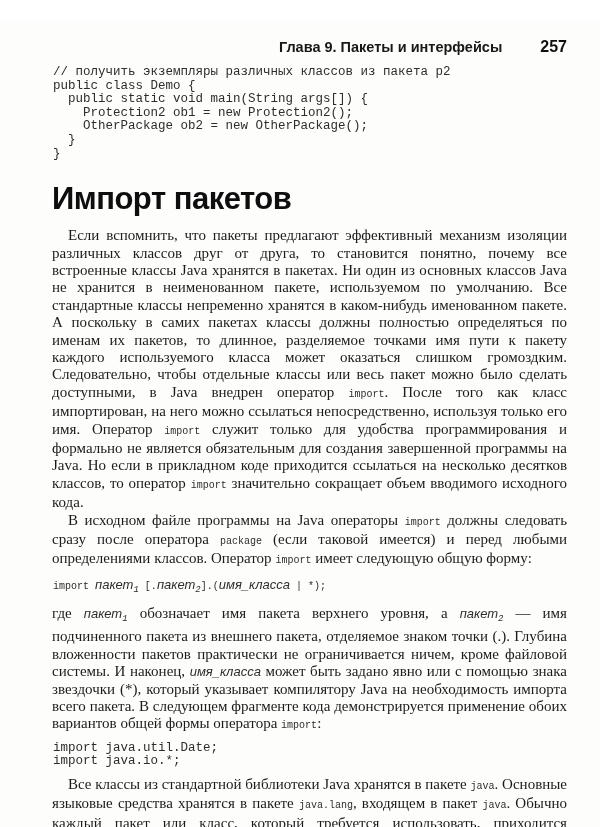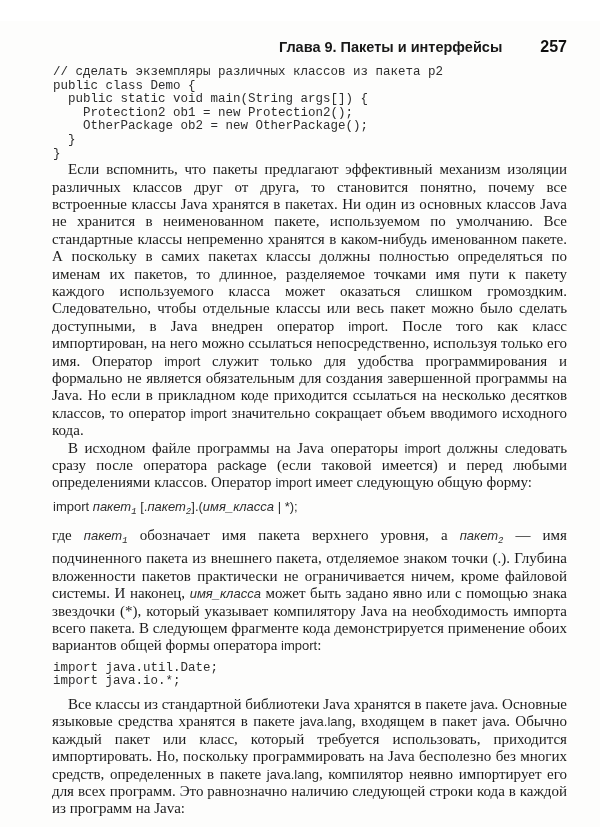--- a/index.html
+++ b/index.html
@@ -70,22 +70,22 @@
     margin: 7px 0 7px 1px;
     font-family: "Liberation Mono", "DejaVu Sans Mono", monospace;
     font-size: 12.5px;
     line-height: 15px;
     color: #2d2d2d;
     white-space: pre;
   }
   
   .run-t { }
   .run-c {
-    font-family: Liberation Sans, sans-serif;
-    font-size: 13px;
+    font-family: Liberation Mono, monospace;
+    font-size: 10px;
     color: #2d2d2d;
   }
   .run-ci {
     font-family: Liberation Sans, sans-serif;
     font-style: italic;
     font-size: 13px;
     color: #2d2d2d;
   }
   .run-sb {
     font-family: "Liberation Mono", "DejaVu Sans Mono", monospace;
@@ -98,28 +98,29 @@
 </head>
 <body>
 
 <div class="page">
 
   <div class="running-head">
     <span class="chapter-title">Глава 9. Пакеты и интерфейсы</span>
     <span class="page-number">257</span>
   </div>
 
-  <pre class="codeblock">// сделать экземпляры различных классов из пакета p2
+  <pre class="codeblock">// получить экземпляры различных классов из пакета p2
 public class Demo {
   public static void main(String args[]) {
     Protection2 ob1 = new Protection2();
     OtherPackage ob2 = new OtherPackage();
   }
 }</pre>
 
+  <h1 class="section-heading">Импорт пакетов</h1>
 
   <p class="body-par"><span class="run-t">Если вспомнить, что пакеты предлагают эффективный механизм изоляции различных классов друг от друга, то становится понятно, почему все встроенные классы Java хранятся в пакетах. Ни один из основных классов Java не хранится в неименованном пакете, используемом по умолчанию. Все стандартные классы непременно хранятся в каком-нибудь именованном пакете. А поскольку в самих пакетах классы должны полностью определяться по именам их пакетов, то длинное, разделяемое точками имя пути к пакету каждого используемого класса может оказаться слишком громоздким. Следовательно, чтобы отдельные классы или весь пакет можно было сделать доступными, в Java внедрен оператор </span><span class="run-c">import</span><span class="run-t">. После того как класс импортирован, на него можно ссылаться непосредственно, используя только его имя. Оператор </span><span class="run-c">import</span><span class="run-t"> служит только для удобства программирования и формально не является обязательным для создания завершенной программы на Java. Но если в прикладном коде приходится ссылаться на несколько десятков классов, то оператор </span><span class="run-c">import</span><span class="run-t"> значительно сокращает объем вводимого исходного кода.</span></p>
 
   <p class="body-par"><span class="run-t">В исходном файле программы на Java операторы </span><span class="run-c">import</span><span class="run-t"> должны следовать сразу после оператора </span><span class="run-c">package</span><span class="run-t"> (если таковой имеется) и перед любыми определениями классов. Оператор </span><span class="run-c">import</span><span class="run-t"> имеет следующую общую форму:</span></p>
 
   <div class="form-line"><span class="run-c">import </span><span class="run-ci">пакет</span><span class="run-sb">1</span><span class="run-c"> [.</span><span class="run-ci">пакет</span><span class="run-sb">2</span><span class="run-c">].(</span><span class="run-ci">имя_класса</span><span class="run-c"> | *);</span></div>
 
   <p class="body-par no-indent"><span class="run-t">где </span><span class="run-ci">пакет</span><span class="run-sb">1</span><span class="run-t"> обозначает имя пакета верхнего уровня, а </span><span class="run-ci">пакет</span><span class="run-sb">2</span><span class="run-t"> — имя подчиненного пакета из внешнего пакета, отделяемое знаком точки (.). Глубина вложенности пакетов практически не ограничивается ничем, кроме файловой системы. И наконец, </span><span class="run-ci">имя_класса</span><span class="run-t"> может быть задано явно или с помощью знака звездочки (*), который указывает компилятору Java на необходимость импорта всего пакета. В следующем фрагменте кода демонстрируется применение обоих вариантов общей формы оператора </span><span class="run-c">import</span><span class="run-t">:</span></p>
 
   <pre class="codeblock imports">import java.util.Date;

